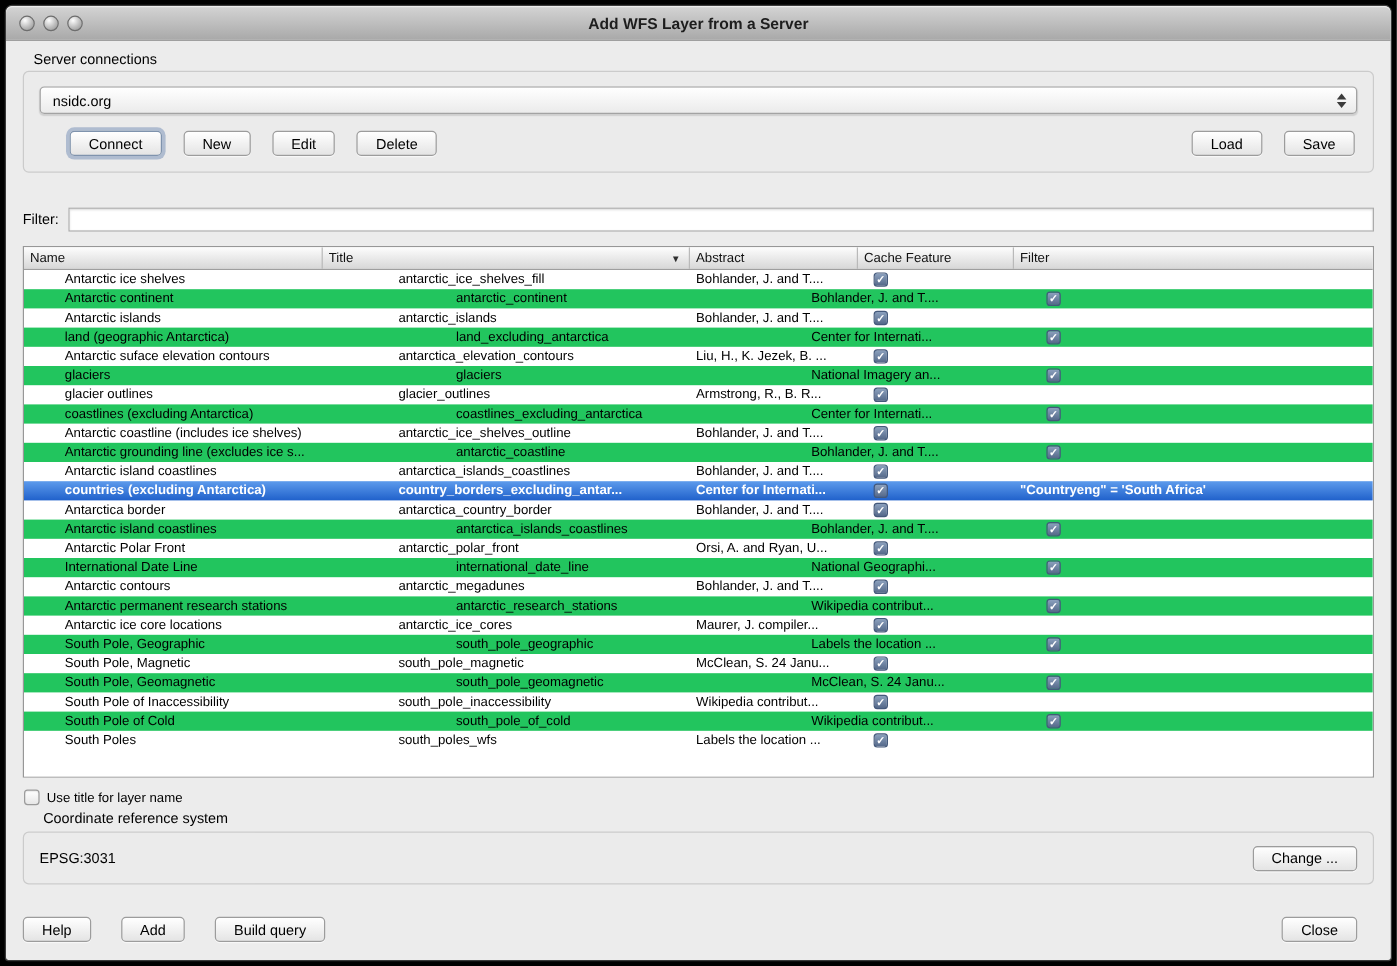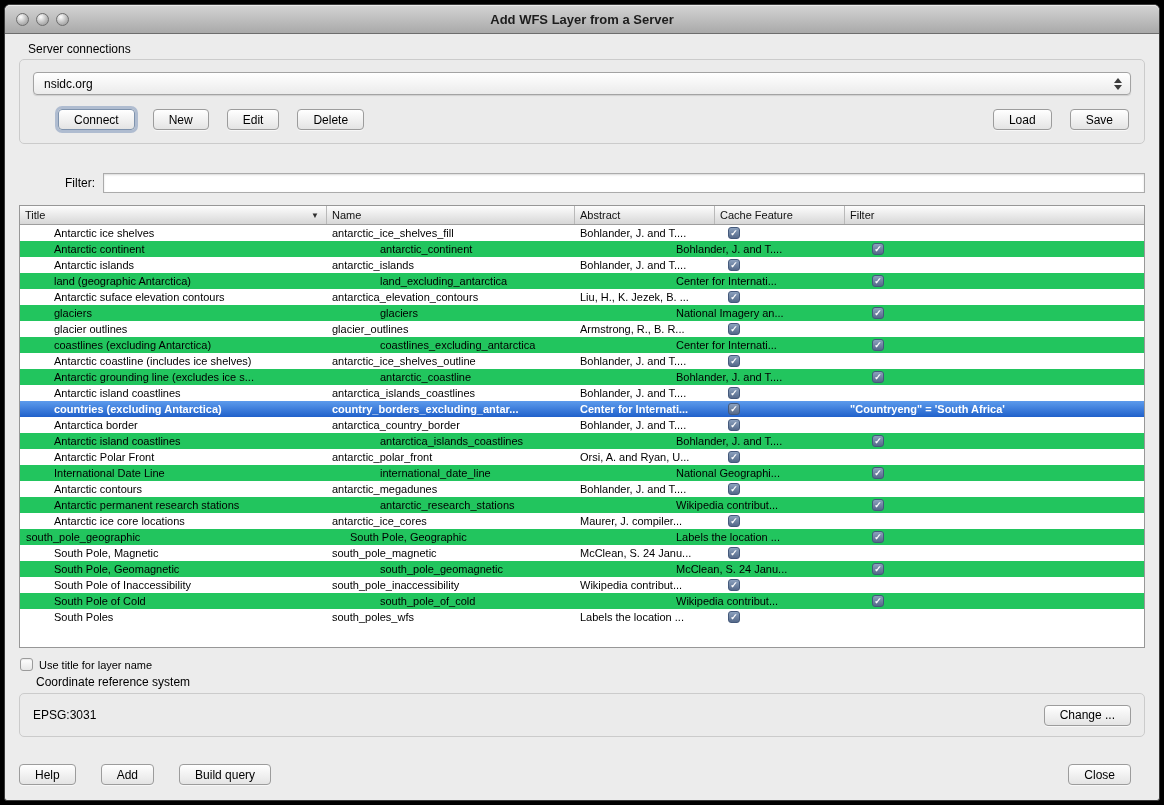--- a/index.html
+++ b/index.html
@@ -63,21 +63,21 @@
   }
   .btn.focused {
     border-color:#7f93ad;
     box-shadow:0 0 0 3px rgba(125,150,185,.55);
   }
   .btn-row { display:flex; align-items:center; margin-top:14px;padding-left:25px; }
   .btn-row .btn { margin-right:18px; }
   .btn-row .push-right { margin-left:auto; margin-right:18px; }
   .btn-row .last { margin-right:2px; }
   
-  .filter-row { display:flex; align-items:center; gap:8px; margin-top:29px;margin-left:46px; }
+  .filter-row { display:flex; align-items:center; gap:8px; margin-top:29px; }
   .filter-row label { font-size:12px; color:#000; }
   .filter-row input {
     flex:1; height:20px;
     border:1px solid #ababab; background:#fff;
     box-shadow:inset 0 1px 2px rgba(0,0,0,.15);
     font-family:"Liberation Sans", sans-serif; font-size:12px; padding:0 4px;
   }
   
   .table {
     margin-top:12px; height:443px;
@@ -168,25 +168,25 @@
       </div>
     </div>
 
     <div class="filter-row">
       <label>Filter:</label>
       <input type="text" value="" style="">
     </div>
 
     <div class="table">
       <div class="thead">
+        <div class="th c-name">Name</div>
         <div class="th c-title">
           <span>Title</span>
           <span class="sort">▼</span>
         </div>
-        <div class="th c-name">Name</div>
         <div class="th c-abstract">Abstract</div>
         <div class="th c-cache">Cache Feature</div>
         <div class="th c-filter">Filter</div>
       </div>
       <div class="tbody">
           <div class="trow">
             <div class="td c-title">Antarctic ice shelves</div>
             <div class="td c-name">antarctic_ice_shelves_fill</div>
             <div class="td c-abstract">Bohlander, J. and T....</div>
             <div class="td c-cache">
@@ -350,22 +350,22 @@
           <div class="trow">
             <div class="td c-title">Antarctic ice core locations</div>
             <div class="td c-name">antarctic_ice_cores</div>
             <div class="td c-abstract">Maurer, J. compiler...</div>
             <div class="td c-cache">
               <span class="rowcheck">✓</span>
             </div>
             <div class="td c-filter"></div>
           </div>
           <div class="trow alt">
+            <div class="td c-title">South Pole, Geographic</div>
             <div class="td c-name">south_pole_geographic</div>
-            <div class="td c-title">South Pole, Geographic</div>
             <div class="td c-abstract">Labels the location ...</div>
             <div class="td c-cache">
               <span class="rowcheck">✓</span>
             </div>
             <div class="td c-filter"></div>
           </div>
           <div class="trow">
             <div class="td c-title">South Pole, Magnetic</div>
             <div class="td c-name">south_pole_magnetic</div>
             <div class="td c-abstract">McClean, S. 24 Janu...</div>

